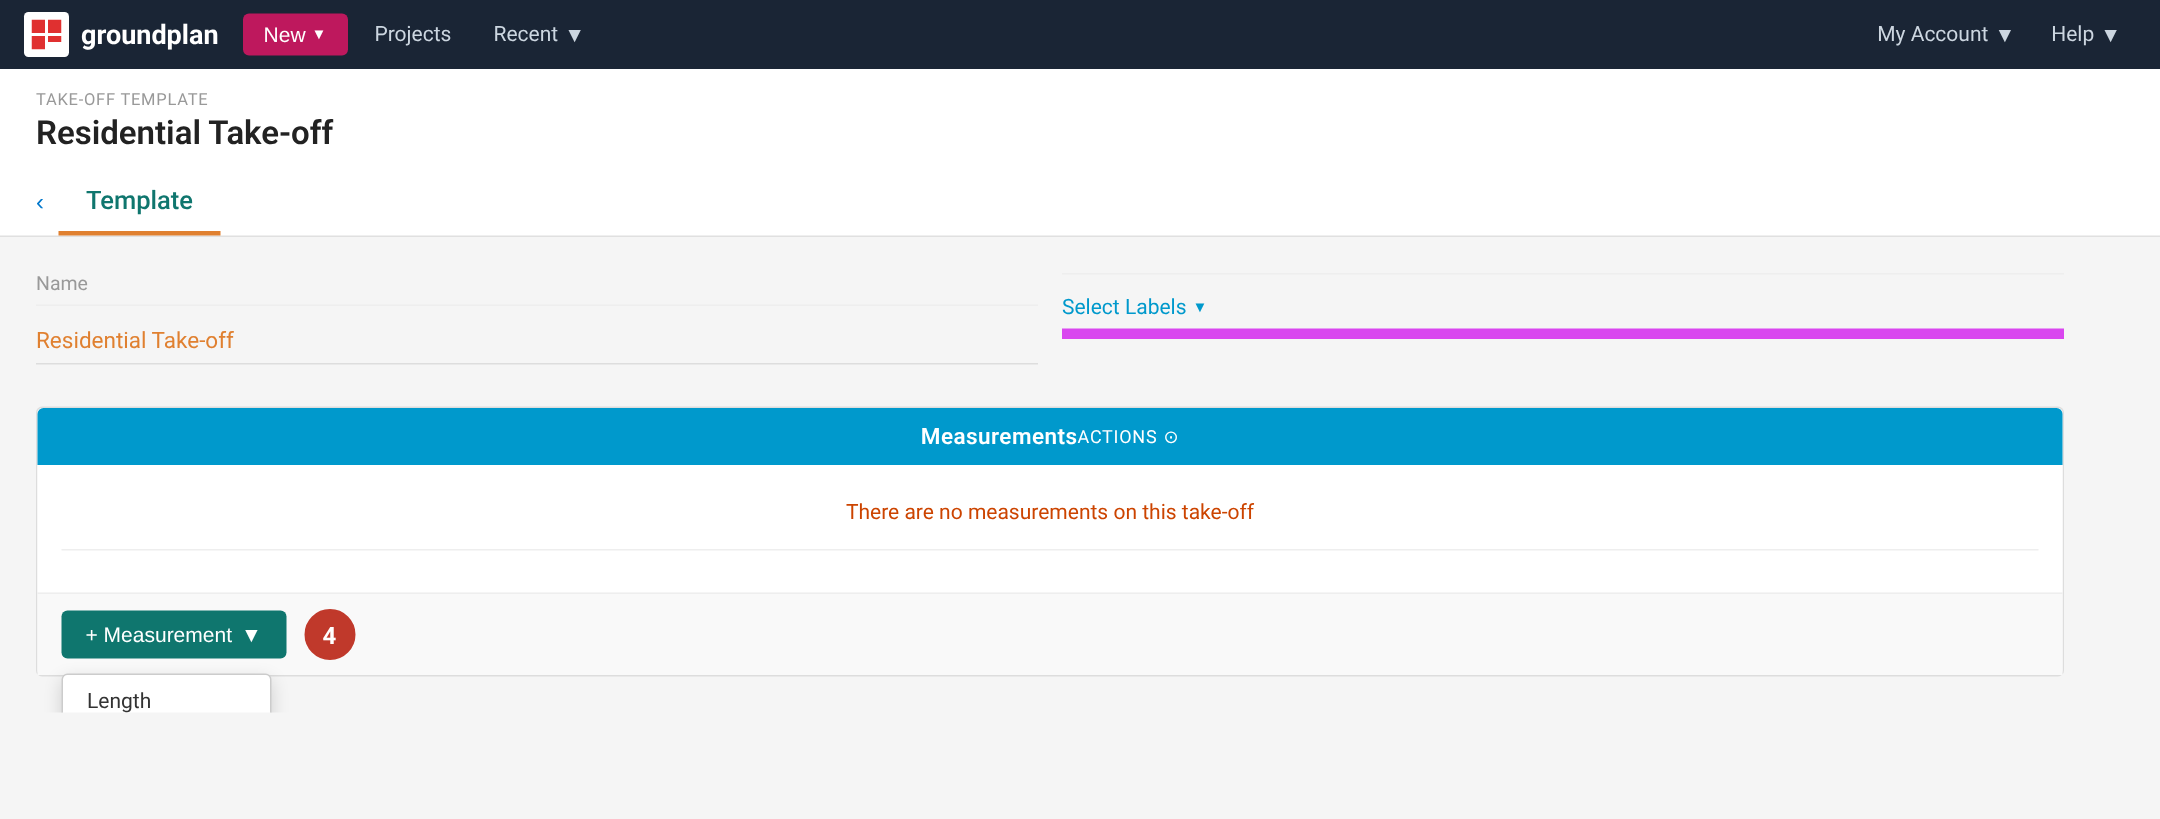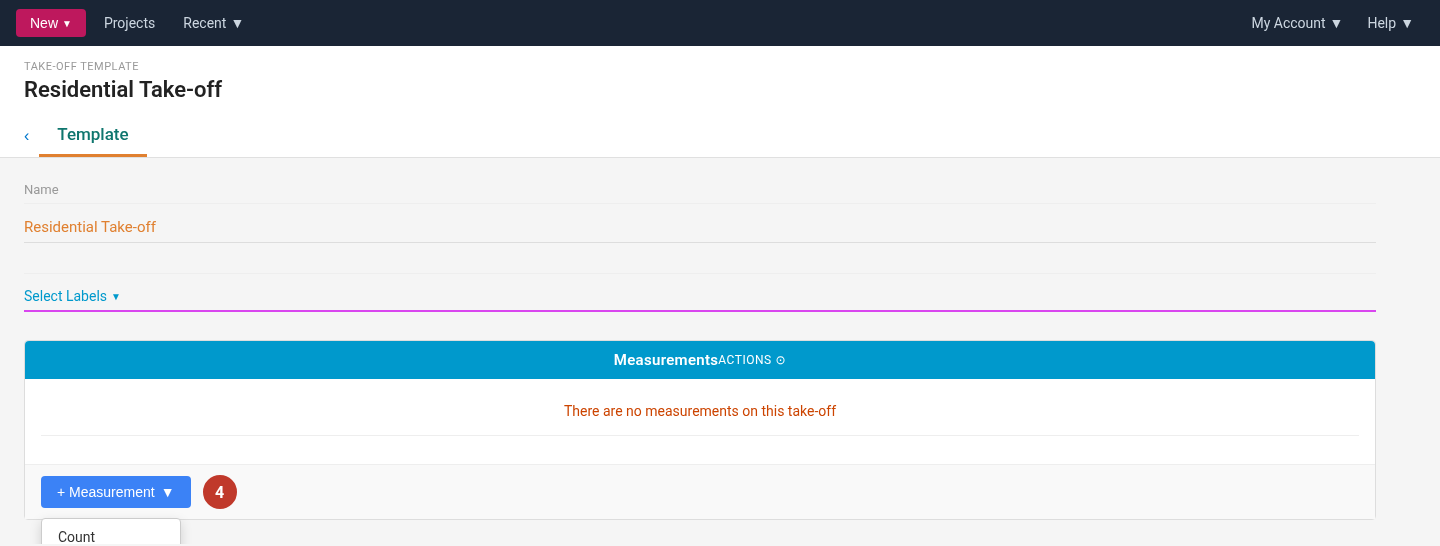--- a/index.html
+++ b/index.html
@@ -99,23 +99,22 @@
     }
 
     
     .main-content {
       padding: 24px;
       max-width: 1400px;
     }
 
     .form-row {
       display: flex;
-      gap: 30px;
+      gap: 16px;
       margin-bottom: 28px;
-      flex-direction: column;
     }
     .form-group {
       flex: 1;
     }
     .form-group.labels-group {
       flex: 1;
     }
     .form-label {
       font-size: 13px;
       color: #999;
@@ -130,21 +129,21 @@
     }
     .form-value.name-value { color: #e08030; }
     .select-labels {
       color: #0099cc;
       font-size: 14px;
       cursor: pointer;
       display: flex;
       align-items: center;
       gap: 4px;
       padding-bottom: 6px;
-      border-bottom: 2px solid #d946ef;
+      border-bottom: 7px solid #d946ef;
     }
     .select-labels .caret { font-size: 10px; }
 
     
     .card {
       background: white;
       border: 1px solid #ddd;
       border-radius: 4px;
       overflow: visible;
     }
@@ -186,21 +185,21 @@
     }
     .card-footer {
       padding: 10px 16px;
       background: #f9f9f9;
       border-top: 1px solid #eee;
       display: flex;
       align-items: center;
       gap: 12px;
     }
     .btn-measurement {
-      background: #3b82f6;
+      background: #0f766e;
       color: white;
       border: none;
       border-radius: 4px;
       padding: 8px 16px;
       font-size: 14px;
       cursor: pointer;
       display: flex;
       align-items: center;
       gap: 6px;
     }
@@ -259,20 +258,33 @@
     }
 
     .relative-wrap {
       position: relative;
     }
   </style>
 </head>
 <body>
 
 <nav class="navbar">
+  <div class="navbar-brand">
+    <div class="logo-box">
+      <svg width="20" height="20" viewBox="0 0 20 20">
+        <rect x="0" y="0" width="9" height="9" fill="#e03030"></rect>
+        <rect x="11" y="0" width="9" height="9" fill="#e03030"></rect>
+        <rect x="0" y="11" width="9" height="9" fill="#e03030"></rect>
+        <rect x="11" y="11" width="9" height="4" fill="#e03030"></rect>
+      </svg>
+    </div>
+    <span class="brand-name">
+      <span>ground</span><b>plan</b>
+    </span>
+  </div>
 
   <button class="btn-new">
     <span>New</span>
     <span class="caret">▼</span>
   </button>
 
   <a class="nav-link">
     <span>Projects</span>
   </a>
   <a class="nav-link">
@@ -330,21 +342,20 @@
       <div class="no-measurements">There are no measurements on this take-off</div>
     </div>
     <div class="card-footer">
       <div class="relative-wrap">
         <button class="btn-measurement">
           <span>+ Measurement</span>
           <span>▼</span>
         </button>
 
         <div class="dropdown-menu" style="top: 38px; left: 0;">
-          <div class="dropdown-item">Count</div>
           <div class="dropdown-item">Length</div>
           <div class="dropdown-item">Area</div>
         </div>
       </div>
       <div class="step-badge">4</div>
     </div>
   </div>
 </div>
 
 </body></html>

